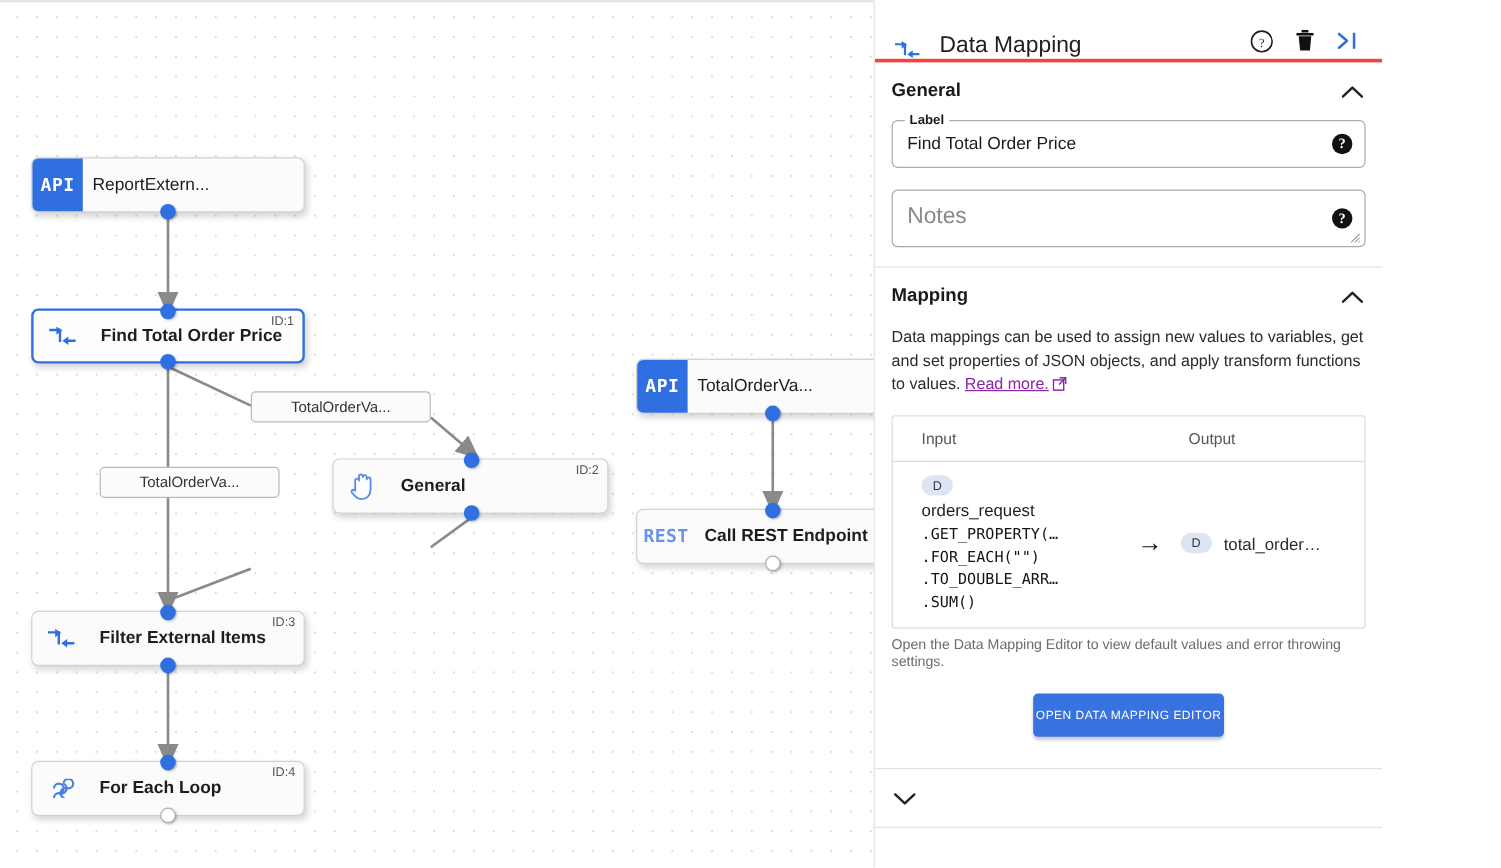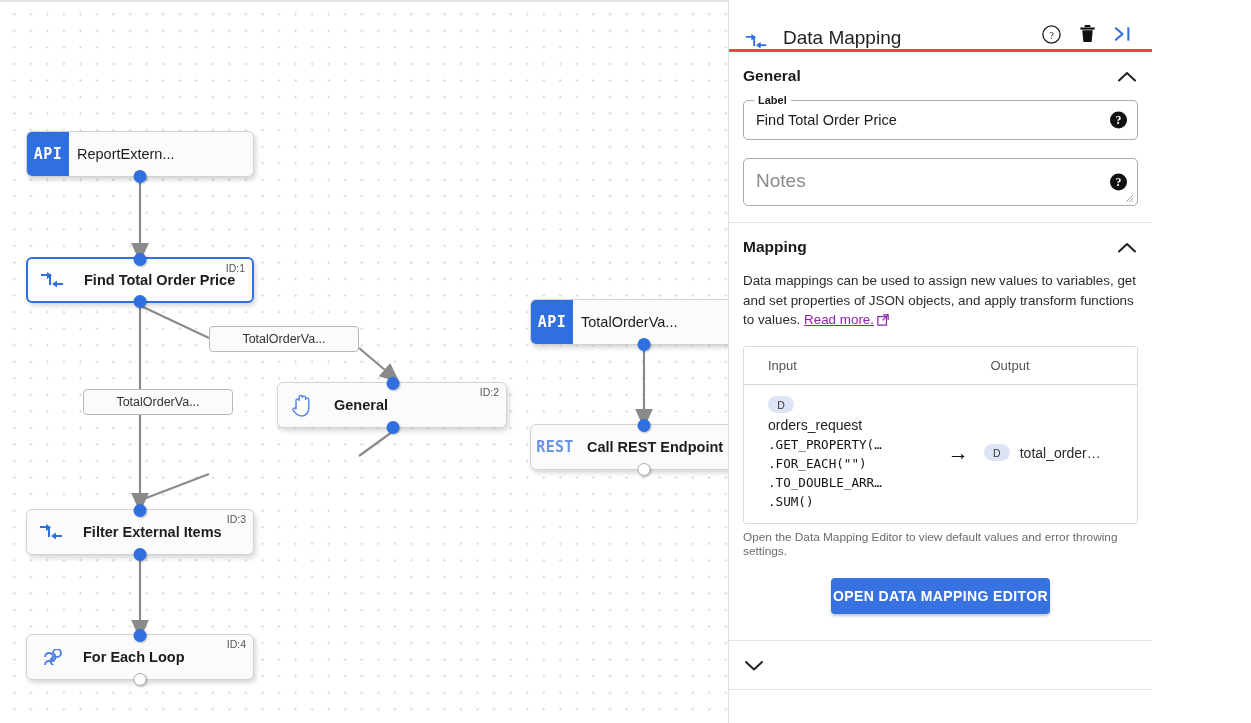--- a/index.html
+++ b/index.html
@@ -230,22 +230,22 @@
     margin: 6px 0 0 0;
   }
   .btn-primary {
     display:block; margin: 20px auto 0 auto;
     background: #3871e0;
     color: #fff;
     border: none;
     border-radius: 4px;
     height: 36px;
     padding: 0 2px;
-    font-size: 14px;
-    font-weight: 700;
+    font-size: 10px;
+    font-weight: 400;
     letter-spacing: 0.4px;
     font-family: "Liberation Sans", sans-serif;
     box-shadow: 0 2px 3px rgba(0,0,0,0.22);
     cursor: pointer;
   }
 </style>
 </head>
 <body>
 
 <div id="app">

